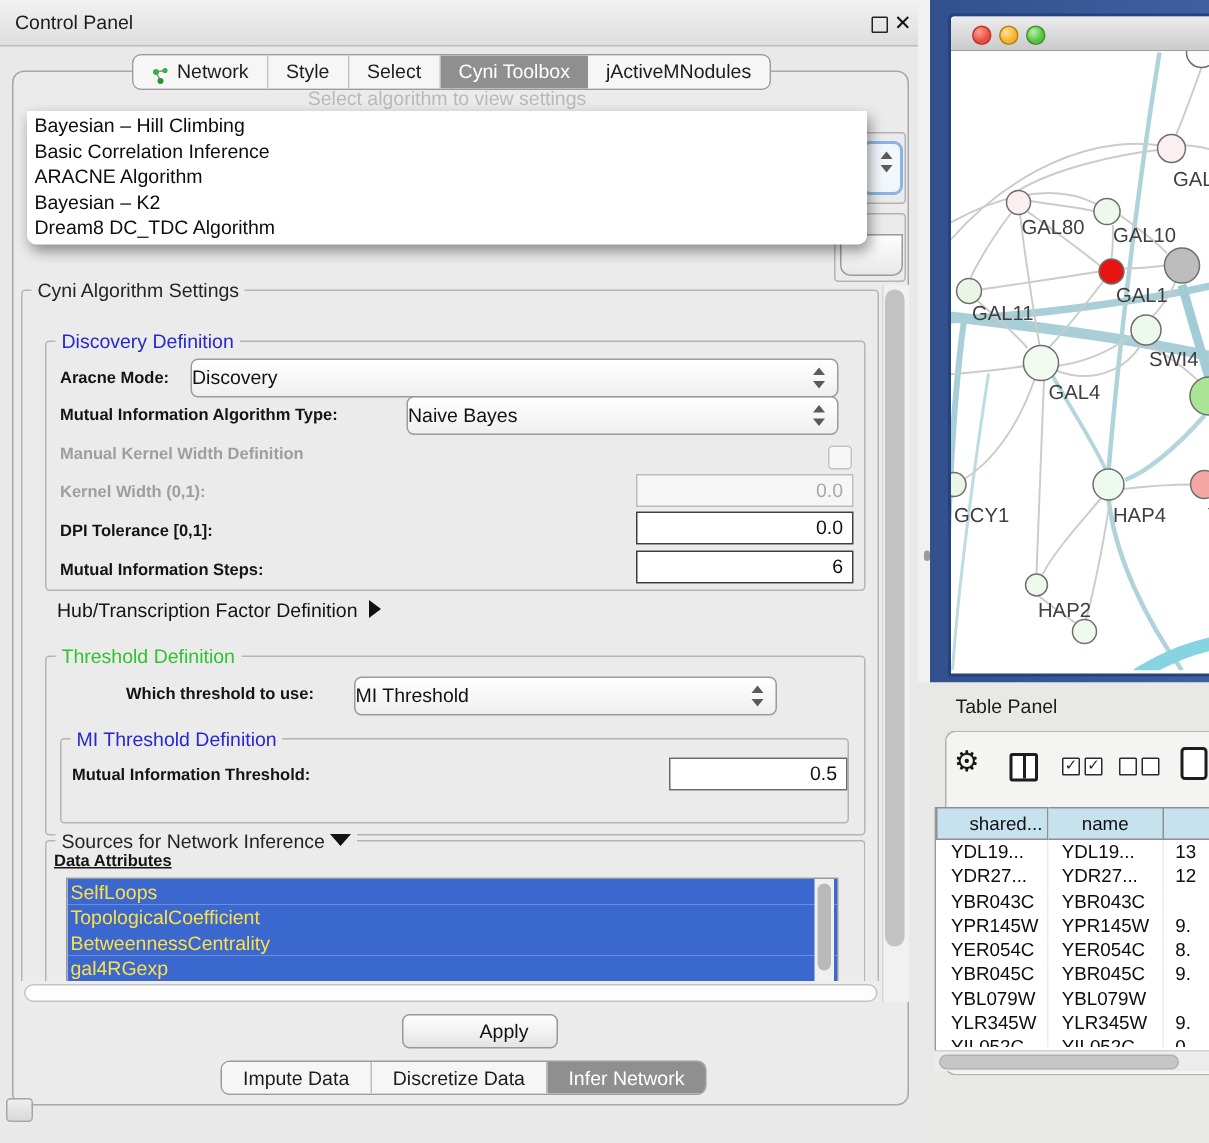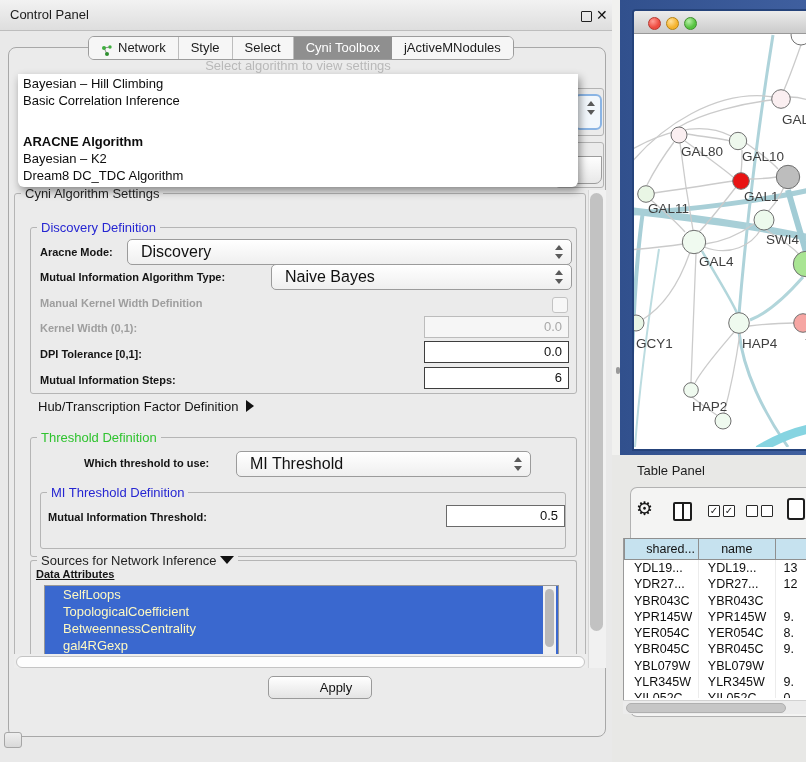--- a/index.html
+++ b/index.html
@@ -27,21 +27,21 @@
   .tab:last-child{border-right:none;}
   .tab.sel{background:#8f8f8f;color:#fff;border-right:none;}
   .net-ico{width:12px;height:12px;display:inline-block;}
 
   
   #algo-placeholder{left:18px;top:58px;width:560px;text-align:center;font-size:13px;
       color:#b9b9b9;z-index:31;}
   #algo-list{left:18px;top:74px;width:560px;background:#fff;z-index:32;
       border-radius:0 0 6px 6px;box-shadow:2px 4px 9px rgba(0,0,0,.42);padding:1px 0 3px 0;}
   .algo-item{height:17px;line-height:17px;font-size:13px;color:#0d0d0d;padding-left:5px;white-space:nowrap;}
-  .algo-item.bold{font-weight:bold;margin-top:24px;}
+  .algo-item.bold{font-weight:normal;}
 
   
   .frag{border:1px solid #b3b3b3;background:#ebebeb;}
   #frag-combo-focus{left:574px;top:94px;width:24px;height:32px;border:2px solid #8ab4e4;
       border-radius:6px;background:#f2f7fc;}
   #frag1{left:556px;top:88px;width:46px;height:46px;border-radius:3px;}
   #frag2{left:556px;top:142px;width:46px;height:44px;border-radius:3px;}
   #frag-combo2{left:560px;top:156px;width:40px;height:26px;border:1px solid #9c9c9c;
       border-radius:0 0 7px 7px;background:linear-gradient(#fefefe,#e8e8e8);}
 
@@ -49,44 +49,44 @@
   .grp{border:1px solid #b5b5b5;border-radius:3px;}
   .legend{position:absolute;top:-8px;left:6px;background:#ebebeb;padding:0 4px;
       font-size:13px;white-space:nowrap;}
   .lg-blue{color:#2626d2;} .lg-green{color:#2fc32f;} .lg-plain{color:#242424;}
 
   .lbl{font-size:11px;font-weight:bold;color:#141414;white-space:nowrap;}
   .lbl.dis{color:#9e9e9e;}
   .plainlbl{font-size:13px;color:#141414;white-space:nowrap;}
 
   .combo{position:absolute;height:24px;background:linear-gradient(#ffffff,#efefef);
-      border:1px solid #9b9b9b;border-radius:5px;font-size:16px;line-height:24px;
-      padding-left:13px;color:#111;box-shadow:inset 0 1px 0 #fff;}
+      border:1px solid #9b9b9b;border-radius:5px;font-size:13px;line-height:24px;
+      color:#111;box-shadow:inset 0 1px 0 #fff;}
   .spin{position:absolute;right:9px;top:4px;width:7px;height:16px;}
   .spin:before{content:"";position:absolute;left:0;top:1px;border-left:4px solid transparent;
       border-right:4px solid transparent;border-bottom:5px solid #5a5a5a;}
   .spin:after{content:"";position:absolute;left:0;bottom:1px;border-left:4px solid transparent;
       border-right:4px solid transparent;border-top:5px solid #5a5a5a;}
 
   .fld{position:absolute;height:20px;background:#fff;border:1px solid #3e3e3e;
       font-size:13px;text-align:right;padding:0 6px;line-height:20px;color:#0f0f0f;}
   .fld.dis{border:1px solid #bcbcbc;background:#f6f6f6;color:#a8a8a8;}
   .chk{position:absolute;width:14px;height:14px;border:1px solid #c3c3c3;border-radius:3px;
       background:#f7f7f7;}
 
   .tri-right{display:inline-block;width:0;height:0;border-top:6px solid transparent;
       border-bottom:6px solid transparent;border-left:8px solid #111;vertical-align:-1px;}
   .tri-down{display:inline-block;width:0;height:0;border-left:7px solid transparent;
       border-right:7px solid transparent;border-top:8px solid #111;vertical-align:1px;}
 
   
   #attr-list{left:44px;top:585px;width:513px;height:70px;border:1px solid #989898;
       background:#fff;overflow:hidden;}
-  .attr-item{height:17px;line-height:17px;background:#3a68cf;color:#fef9c3;
-      padding-left:18px;font-size:13px;white-space:nowrap;}
+  .attr-item{height:17px;line-height:17px;background:#3a68cf;color:#fde047;
+      padding-left:2px;font-size:13px;white-space:nowrap;}
   #attr-scroll{left:543px;top:586px;width:13px;height:68px;background:#f0f0f0;}
   #attr-thumb{left:545px;top:589px;width:9px;height:58px;background:#b9b9b9;border-radius:5px;}
 
   
   #v-scroll{left:588px;top:190px;width:17px;height:478px;background:#f1f1f1;
       border-left:1px solid #d8d8d8;}
   #v-thumb{left:590px;top:193px;width:13px;height:438px;background:#c2c2c2;border-radius:7px;}
   #h-scroll{left:14px;top:654px;width:573px;height:14px;background:#ededed;}
   #h-thumb{left:16px;top:656px;width:567px;height:10px;background:#fdfdfd;
       border:1px solid #c4c4c4;border-radius:6px;}
@@ -263,20 +263,25 @@
   <div class="abs" id="attr-scroll"></div>
   <div class="abs" id="attr-thumb"></div>
 
   <div class="abs" id="v-scroll"></div>
   <div class="abs" id="v-thumb"></div>
   <div class="abs" id="h-scroll"></div>
   <div class="abs" id="h-thumb"></div>
 
   <div class="abs" id="apply-btn">Apply</div>
 
+  <div class="abs" id="bottom-tabs">
+    <div class="btab"><span>Impute Data</span></div>
+    <div class="btab"><span>Discretize Data</span></div>
+    <div class="btab sel"><span>Infer Network</span></div>
+  </div>
 
   <div class="abs" id="mini-dock-icon"></div>
 </div>
 
 <div class="abs" id="divider"></div>
 <div class="abs" id="divider-handle"></div>
 
 <div class="abs" id="desktop"></div>
 <div class="abs" id="net-window">
   <div class="abs" id="net-titlebar">

